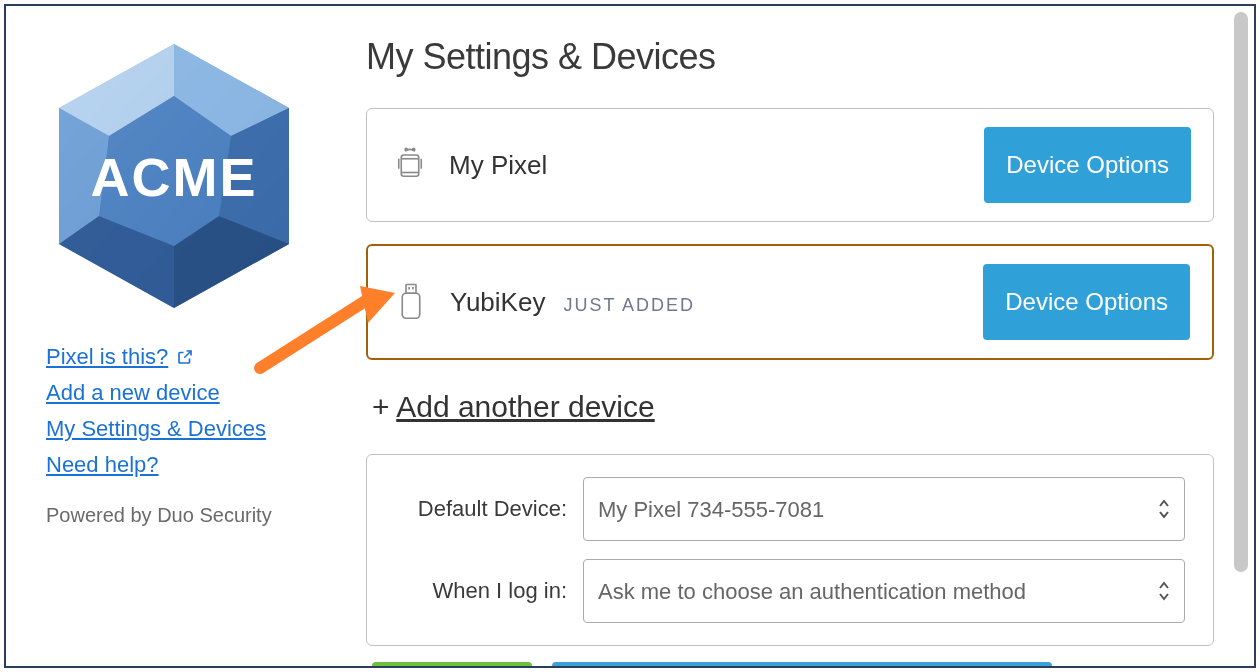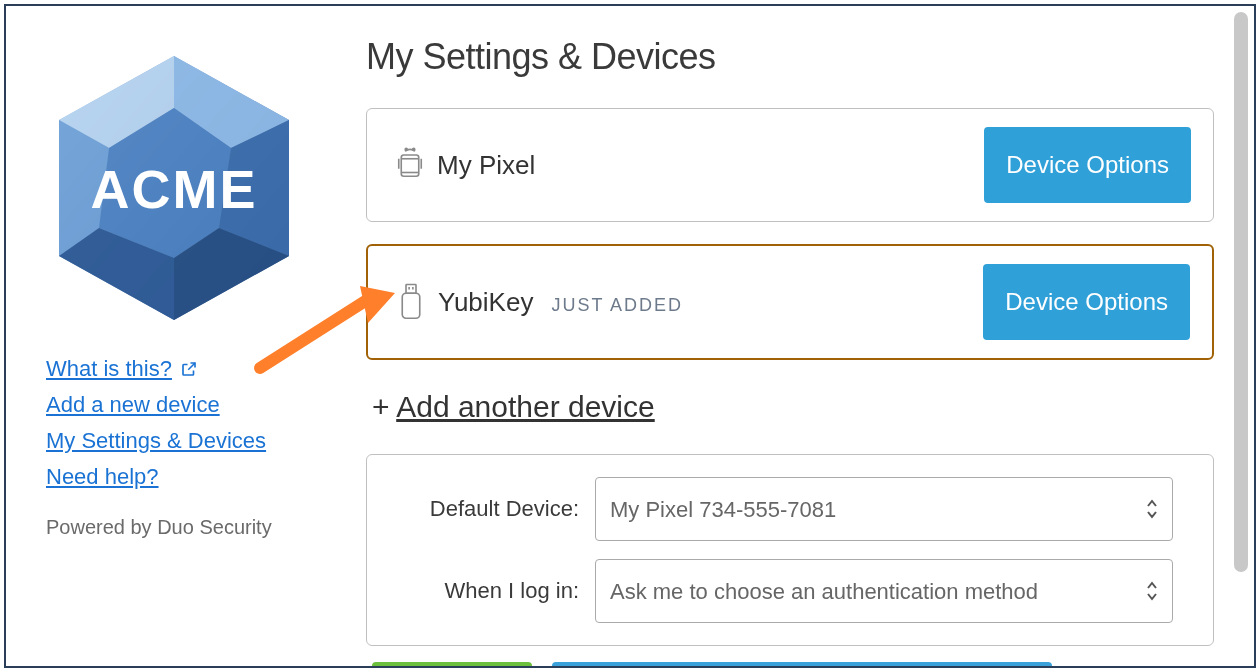--- a/index.html
+++ b/index.html
@@ -16,21 +16,21 @@
       left: 4px;
       top: 4px;
       width: 1252px;
       height: 664px;
       border: 2px solid #2a3e5a;
       background: #fff;
       display: flex;
     }
     .sidebar {
       width: 325px;
-      padding: 42px 30px 30px 40px;
+      padding: 30px 30px 30px 40px;
       flex: none;
     }
     .logo-wrap {
       display: flex;
       justify-content: center;
       margin-bottom: 28px;
     }
     .logo-hex { width: 250px; height: 280px; }
     .sidebar-links { display: flex; flex-direction: column; gap: 10px; }
     .sidebar-link {
@@ -63,21 +63,21 @@
       letter-spacing: -0.5px;
     }
     .device-card {
       background: #fff;
       border: 1px solid #c0c0c0;
       border-radius: 6px;
       display: flex;
       align-items: center;
       padding: 18px 22px 18px 28px;
       margin-bottom: 22px;
-      gap: 12px;
+      gap: 24px;
       min-height: 94px;
     }
     .device-card.highlight {
       border: 2px solid #a16207;
       border-radius: 6px;
       min-height: 108px;
     }
     .dev-icon { width: 30px; height: 38px; flex: none; color: #8a8a8a; }
     .dev-labels {
       display: flex;
@@ -108,21 +108,21 @@
       color: #333;
       margin: 8px 0 30px 6px;
       cursor: pointer;
       display: inline-block;
     }
     .add-device-text { text-decoration: underline; }
     .settings-panel {
       background: #fff;
       border: 1px solid #c0c0c0;
       border-radius: 6px;
-      padding: 22px 40px;
+      padding: 22px 28px;
     }
     .settings-row {
       display: flex;
       align-items: center;
       gap: 16px;
       margin-bottom: 18px;
     }
     .settings-row:last-child { margin-bottom: 0; }
     .settings-label {
       font-size: 22px;
@@ -213,21 +213,21 @@
         <polygon points="60,100 125,60 182,100 170,180 125,210 50,180" fill="#4a7fbf" opacity="0.85"></polygon>
         <polygon points="240,72 240,208 170,180 182,100" fill="#3a6aa8" opacity="0.9"></polygon>
         <polygon points="50,180 125,210 125,272 10,208" fill="#2e5a95" opacity="0.95"></polygon>
         <polygon points="125,210 170,180 240,208 125,272" fill="#274e82" opacity="0.95"></polygon>
         <text x="125" y="160" text-anchor="middle" font-size="54" font-weight="800" fill="#fff" font-family="Arial, sans-serif" letter-spacing="2">ACME</text>
       </svg>
     </div>
 
     <div class="sidebar-links">
       <a class="sidebar-link">
-        <span>What is this?</span>
+        <span>Pixel is this?</span>
         <svg class="ext-icon" viewBox="0 0 24 24" fill="none" stroke="currentColor" stroke-width="2.2">
           <path d="M14 4h6v6"></path>
             <path d="M20 4l-9 9"></path>
             <path d="M18 14v5a1 1 0 0 1-1 1H5a1 1 0 0 1-1-1V7a1 1 0 0 1 1-1h5"></path>
         </svg>
       </a>
       <a class="sidebar-link">
         <span>Add a new device</span>
       </a>
       <a class="sidebar-link">

